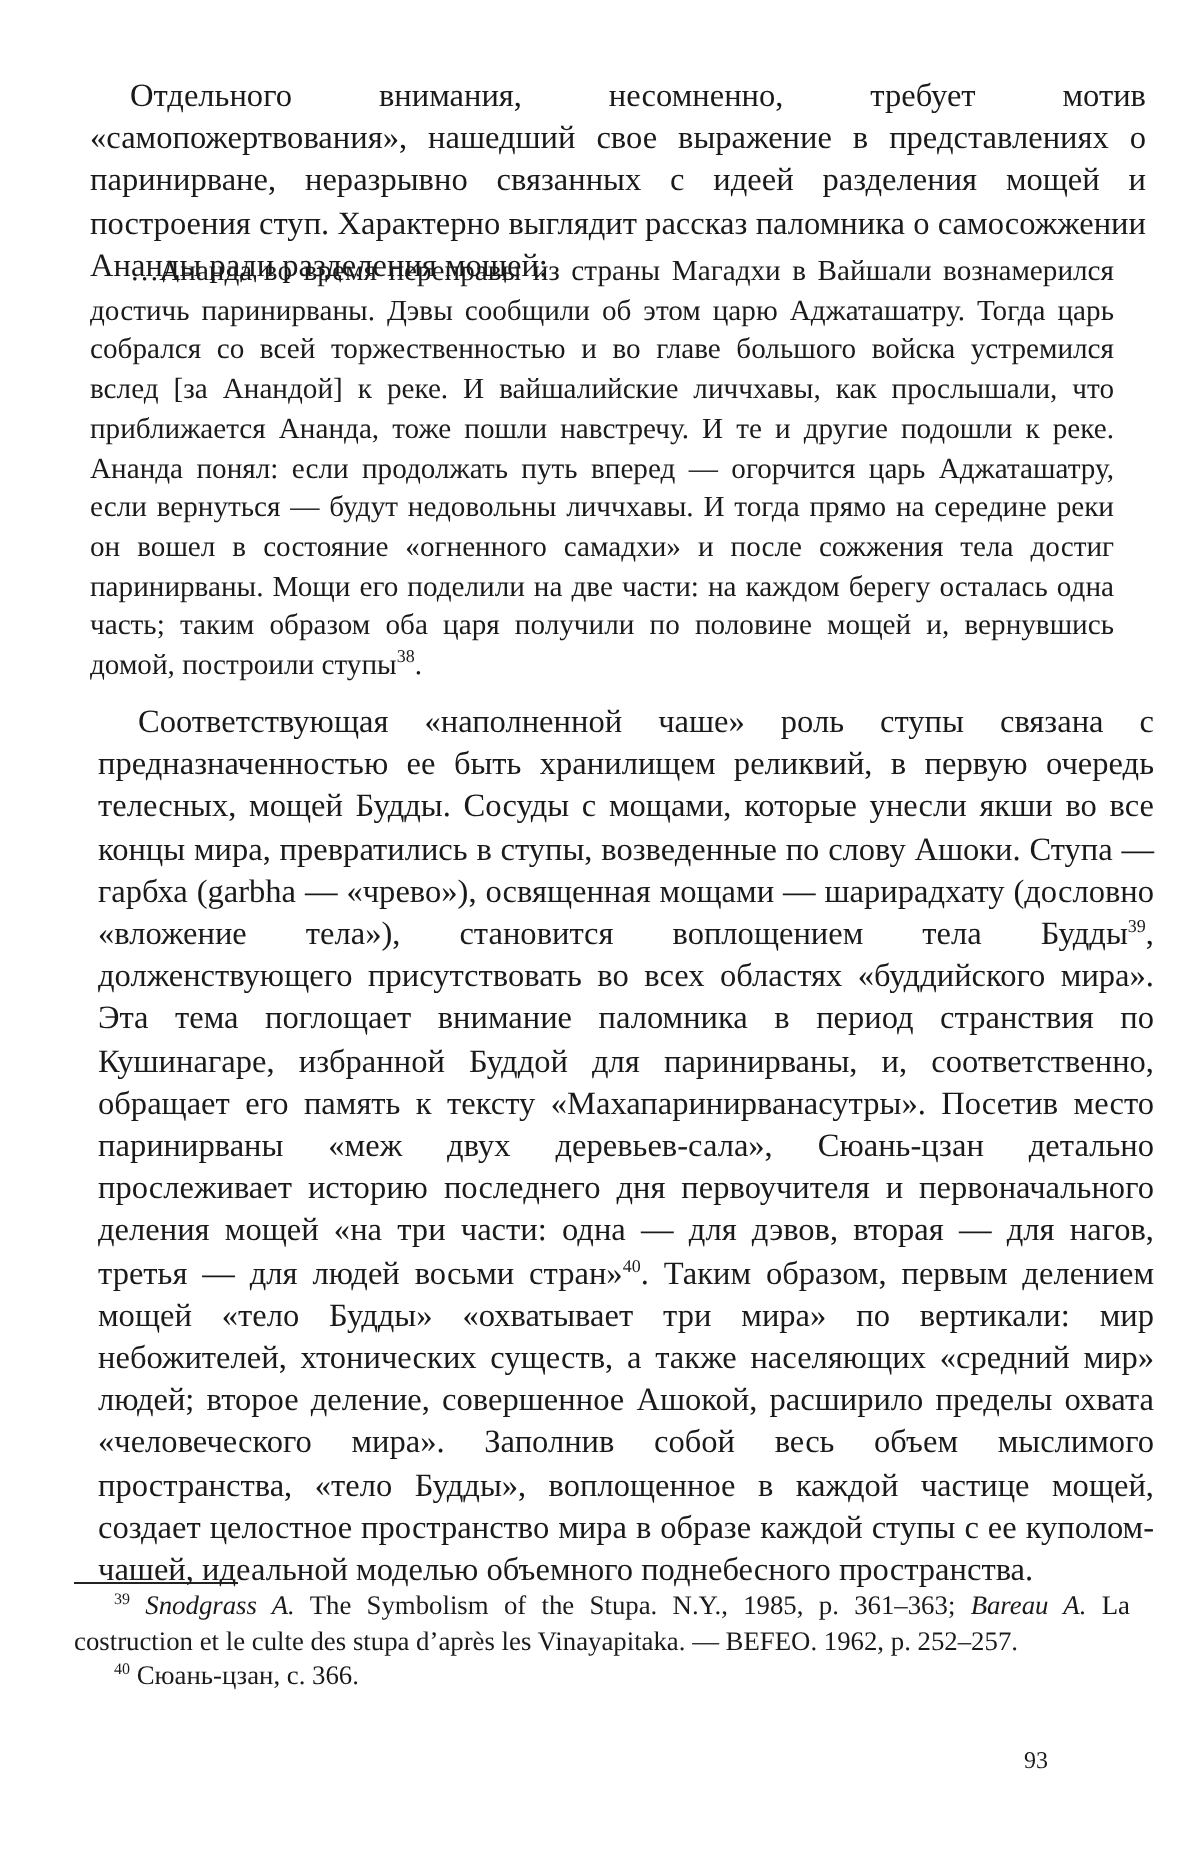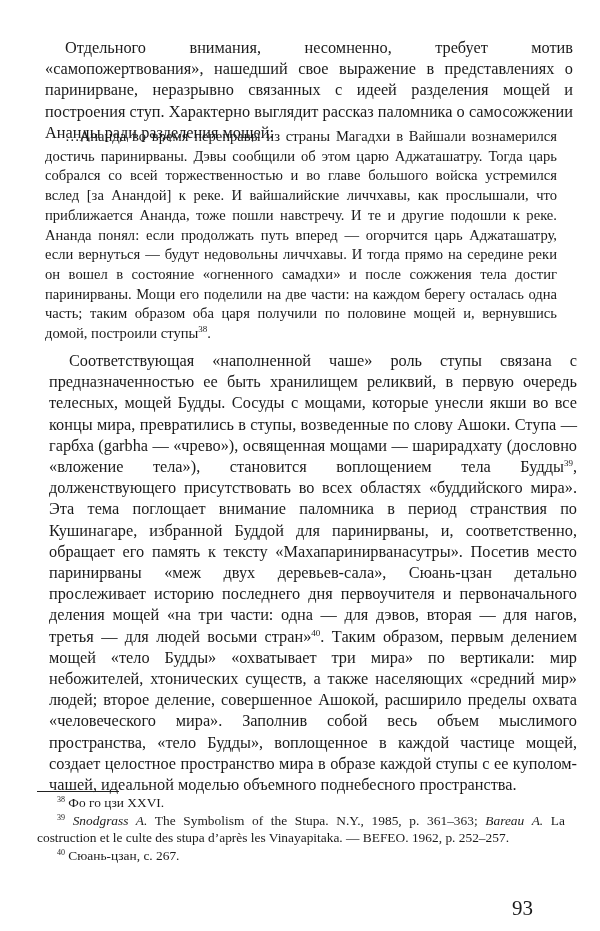--- a/index.html
+++ b/index.html
@@ -11,35 +11,34 @@
   .quote { position: absolute; top: 127px; left: 8px; width: 512px; font-size: 14.6px; line-height: 19.7px; text-align: justify; margin: 0; }
   .p2 { position: absolute; top: 342px; left: 4px; width: 528px; }
   .indent { text-indent: 20px; }
   .qindent { text-indent: 20px; }
   sup { font-size: 9px; line-height: 0; vertical-align: 6px; }
   .rule { position: absolute; top: 791px; left: 0; width: 82px; border-top: 1px solid #222; }
   .footnotes { position: absolute; top: 794px; left: 0; width: 528px; font-size: 13.4px; line-height: 17.5px; margin: 0; }
   .fn { text-align: justify; text-indent: 20px; margin: 0; }
   .fn sup { font-size: 8px; vertical-align: 5px; }
   .fn i { font-style: italic; }
-  .page-number { position: absolute; top: 896px; left: 512px; font-size: 21px; }
+  .page-number { position: absolute; top: 873px; left: 512px; font-size: 12px; }
 </style>
 </head>
 <body>
 
 <div class="page">
 
   <p class="body-text p1 indent"><span>Отдельного внимания, несомненно, требует мотив «самопожертвования», нашедший свое выражение в представлениях о паринирване, неразрывно связанных с идеей разделения мощей и построения ступ. Характерно выглядит рассказ паломника о самосожжении Ананды ради разделения мощей:</span></p>
 
   <p class="quote qindent"><span>…Ананда во время переправы из страны Магадхи в Вайшали вознамерился достичь паринирваны. Дэвы сообщили об этом царю Аджаташатру. Тогда царь собрался со всей торжественностью и во главе большого войска устремился вслед [за Анандой] к реке. И вайшалийские личчхавы, как прослышали, что приближается Ананда, тоже пошли навстречу. И те и другие подошли к реке. Ананда понял: если продолжать путь вперед — огорчится царь Аджаташатру, если вернуться — будут недовольны личчхавы. И тогда прямо на середине реки он вошел в состояние «огненного самадхи» и после сожжения тела достиг паринирваны. Мощи его поделили на две части: на каждом берегу осталась одна часть; таким образом оба царя получили по половине мощей и, вернувшись домой, построили ступы</span><sup>38</sup><span>.</span></p>
 
   <p class="body-text p2 indent"><span>Соответствующая «наполненной чаше» роль ступы связана с предназначенностью ее быть хранилищем реликвий, в первую очередь телесных, мощей Будды. Сосуды с мощами, которые унесли якши во все концы мира, превратились в ступы, возведенные по слову Ашоки. Ступа — гарбха (garbha — «чрево»), освященная мощами — шарирадхату (дословно «вложение тела»), становится воплощением тела Будды</span><sup>39</sup><span>, долженствующего присутствовать во всех областях «буддийского мира». Эта тема поглощает внимание паломника в период странствия по Кушинагаре, избранной Буддой для паринирваны, и, соответственно, обращает его память к тексту «Махапаринирванасутры». Посетив место паринирваны «меж двух деревьев-сала», Сюань-цзан детально прослеживает историю последнего дня первоучителя и первоначального деления мощей «на три части: одна — для дэвов, вторая — для нагов, третья — для людей восьми стран»</span><sup>40</sup><span>. Таким образом, первым делением мощей «тело Будды» «охватывает три мира» по вертикали: мир небожителей, хтонических существ, а также населяющих «средний мир» людей; второе деление, совершенное Ашокой, расширило пределы охвата «человеческого мира». Заполнив собой весь объем мыслимого пространства, «тело Будды», воплощенное в каждой частице мощей, создает целостное пространство мира в образе каждой ступы с ее куполом-чашей, идеальной моделью объемного поднебесного пространства.</span></p>
 
   <div class="rule"></div>
 
   <div class="footnotes">
-    <p class="fn"><sup>38</sup> <span>Фо го цзи XXVI.</span></p>
     <p class="fn"><sup>39</sup> <i>Snodgrass A.</i><span> The Symbolism of the Stupa. N.Y., 1985, p. 361–363; </span><i>Bareau A.</i><span> La costruction et le culte des stupa d’après les Vinayapitaka. — BEFEO. 1962, p. 252–257.</span></p>
-    <p class="fn"><sup>40</sup> <span>Сюань-цзан, с. 267.</span></p>
+    <p class="fn"><sup>40</sup> <span>Сюань-цзан, с. 366.</span></p>
   </div>
 </div>
 
 <div class="page-number">93</div>
 
 </body></html>

